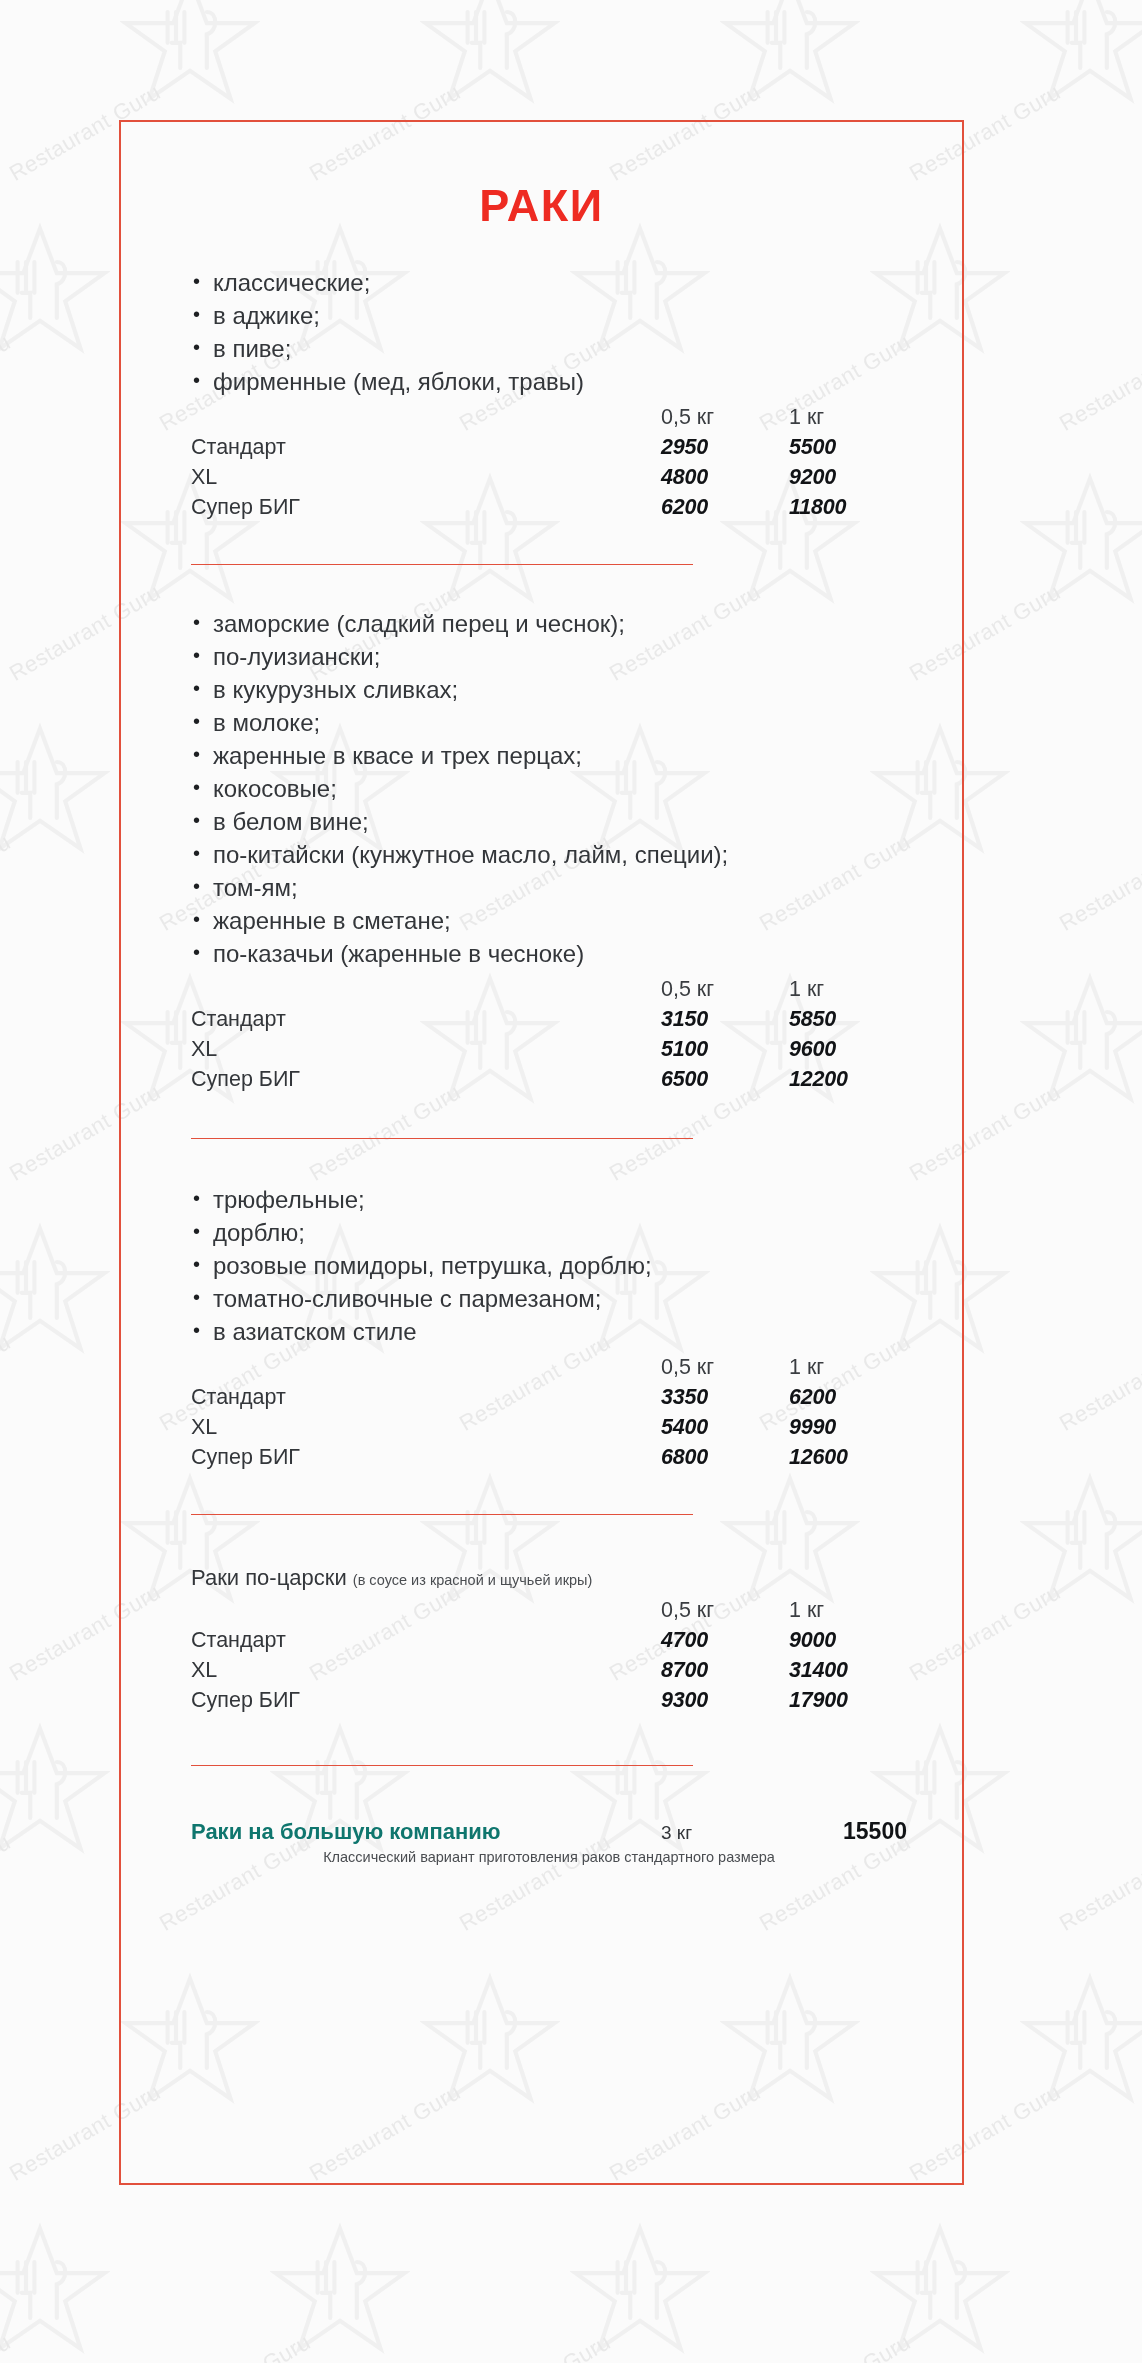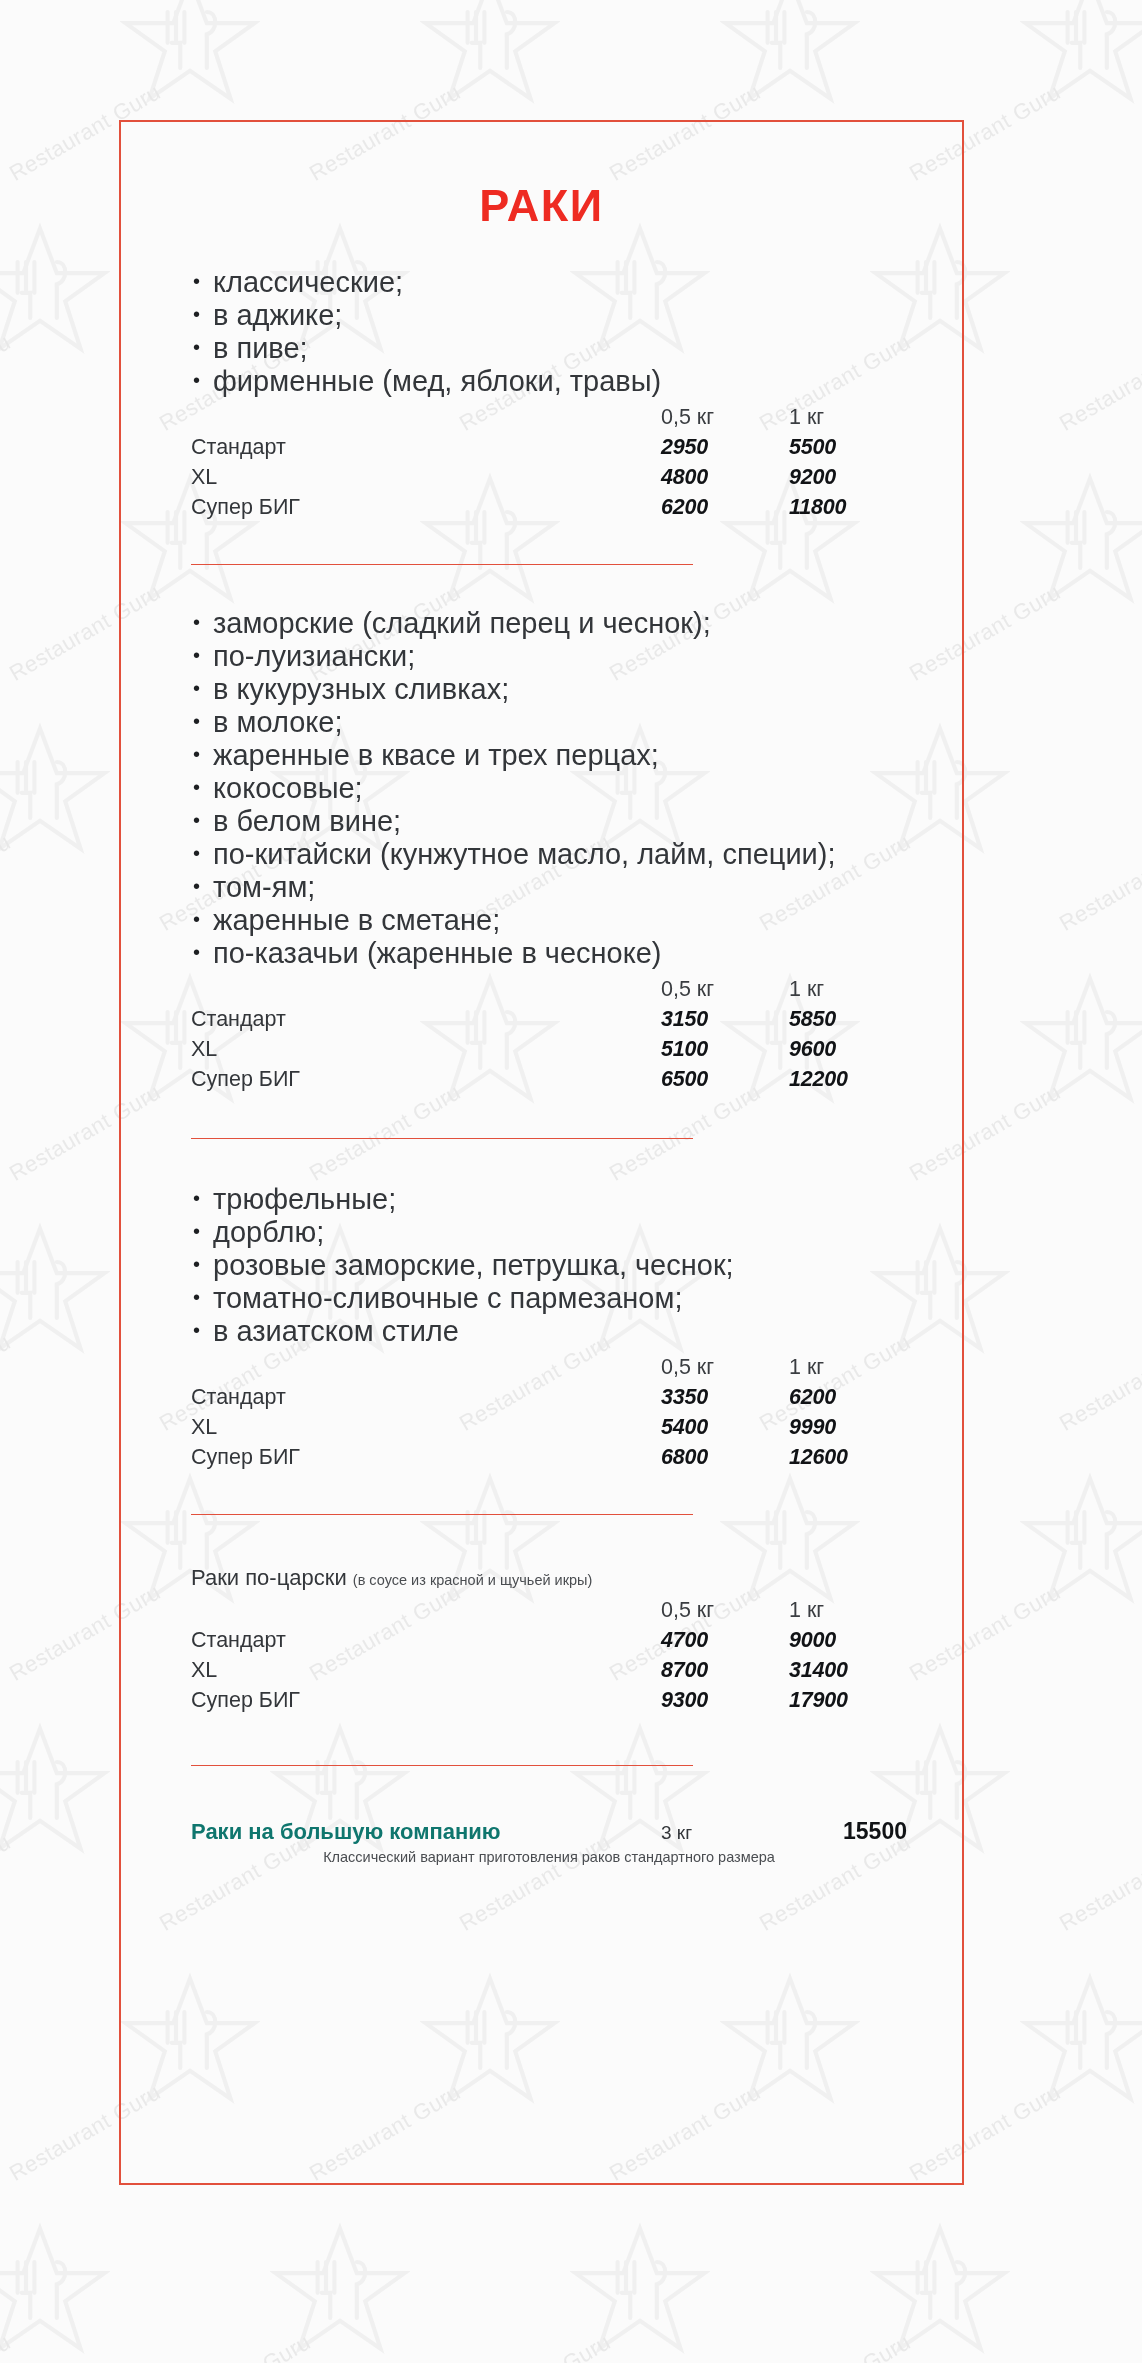--- a/index.html
+++ b/index.html
@@ -75,21 +75,21 @@
   }
 
   ul.dish-list {
     list-style: none;
     margin: 0;
     padding: 0;
   }
   ul.dish-list li {
     position: relative;
     padding-left: 22px;
-    font-size: 29px;
+    font-size: 24px;
     line-height: 33px;
     color: #33363a;
     font-weight: 300;
   }
   ul.dish-list li::before {
     content: "•";
     position: absolute;
     left: 2px;
     top: -1px;
     font-size: 20px;
@@ -604,21 +604,21 @@
       </tbody>
         </table>
     </div>
 
     <hr class="sep" style="margin-top:44px;">
 
     <div class="section" style="margin-top:44px;">
       <ul class="dish-list">
         <li>трюфельные;</li>
         <li>дорблю;</li>
-        <li>розовые заморские, петрушка, чеснок;</li>
+        <li>розовые помидоры, петрушка, дорблю;</li>
         <li>томатно-сливочные с пармезаном;</li>
         <li>в азиатском стиле</li>
       </ul>
       <table class="price-table">
         <tbody>
             <tr class="unit-row">
           <td class="col-name"></td>
           <td class="col-a">0,5 кг</td>
           <td class="col-b">1 кг</td>
         </tr>

